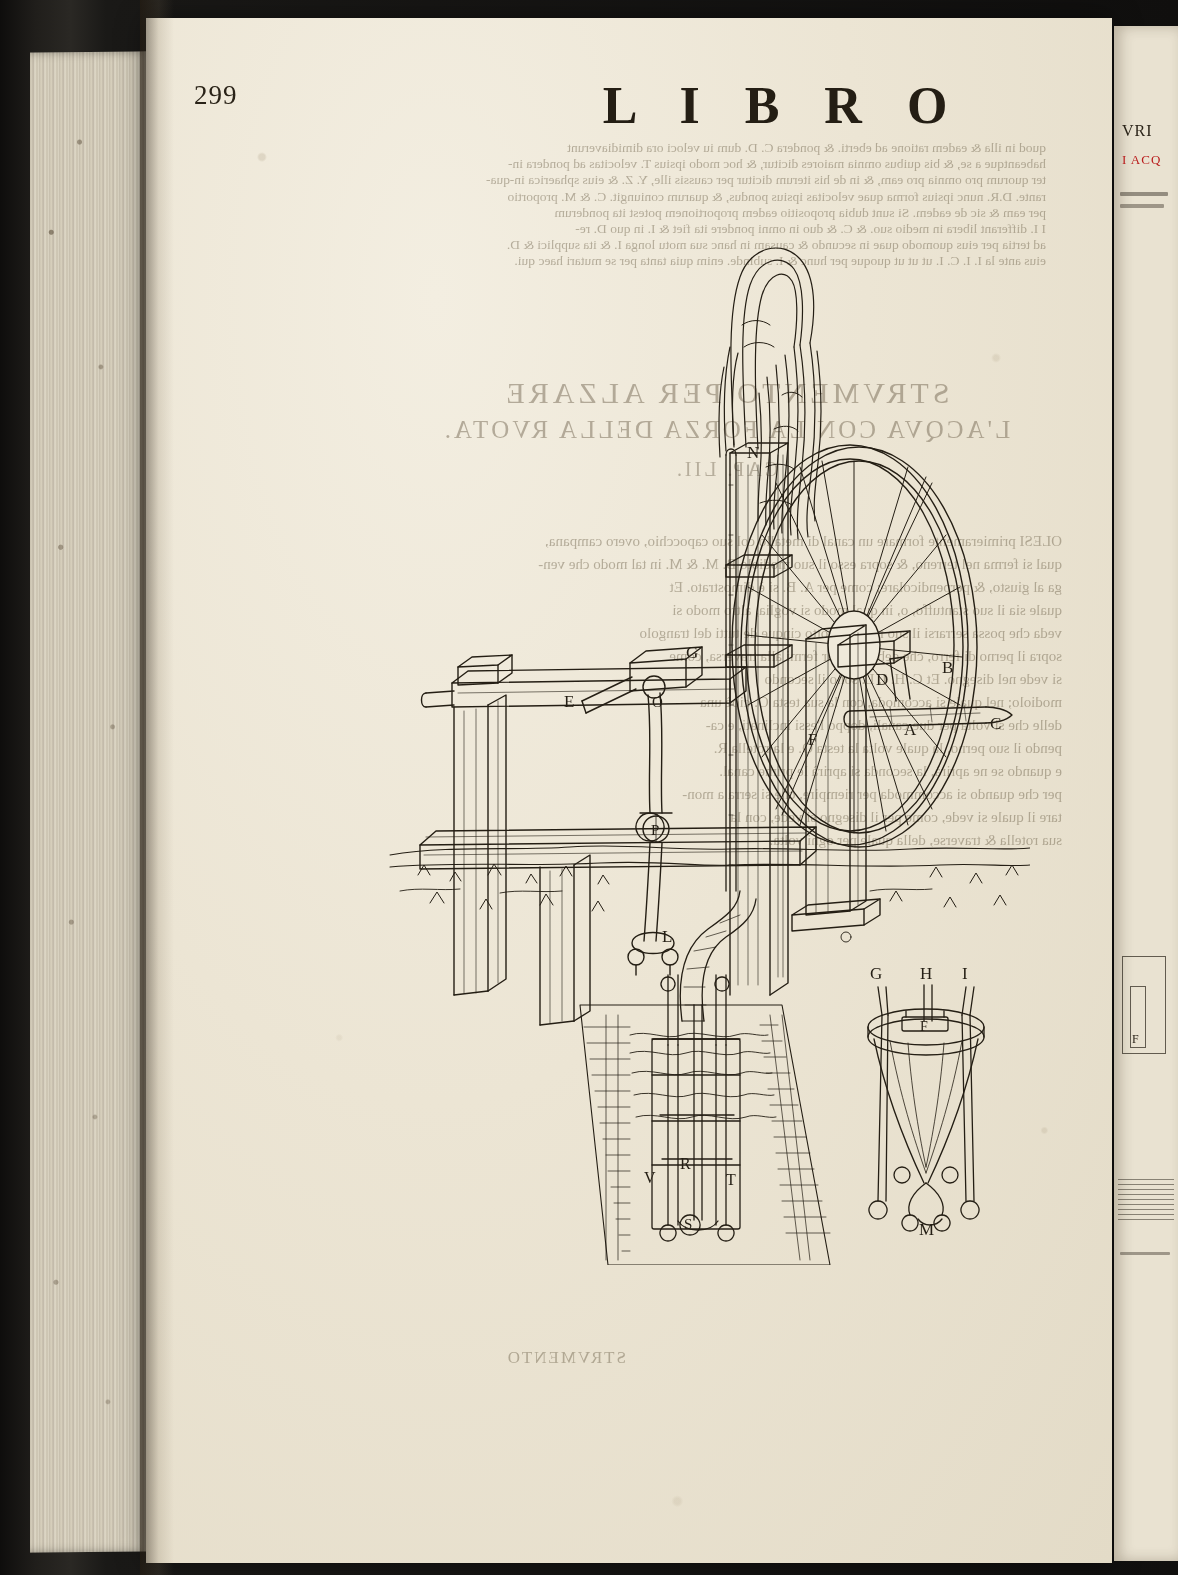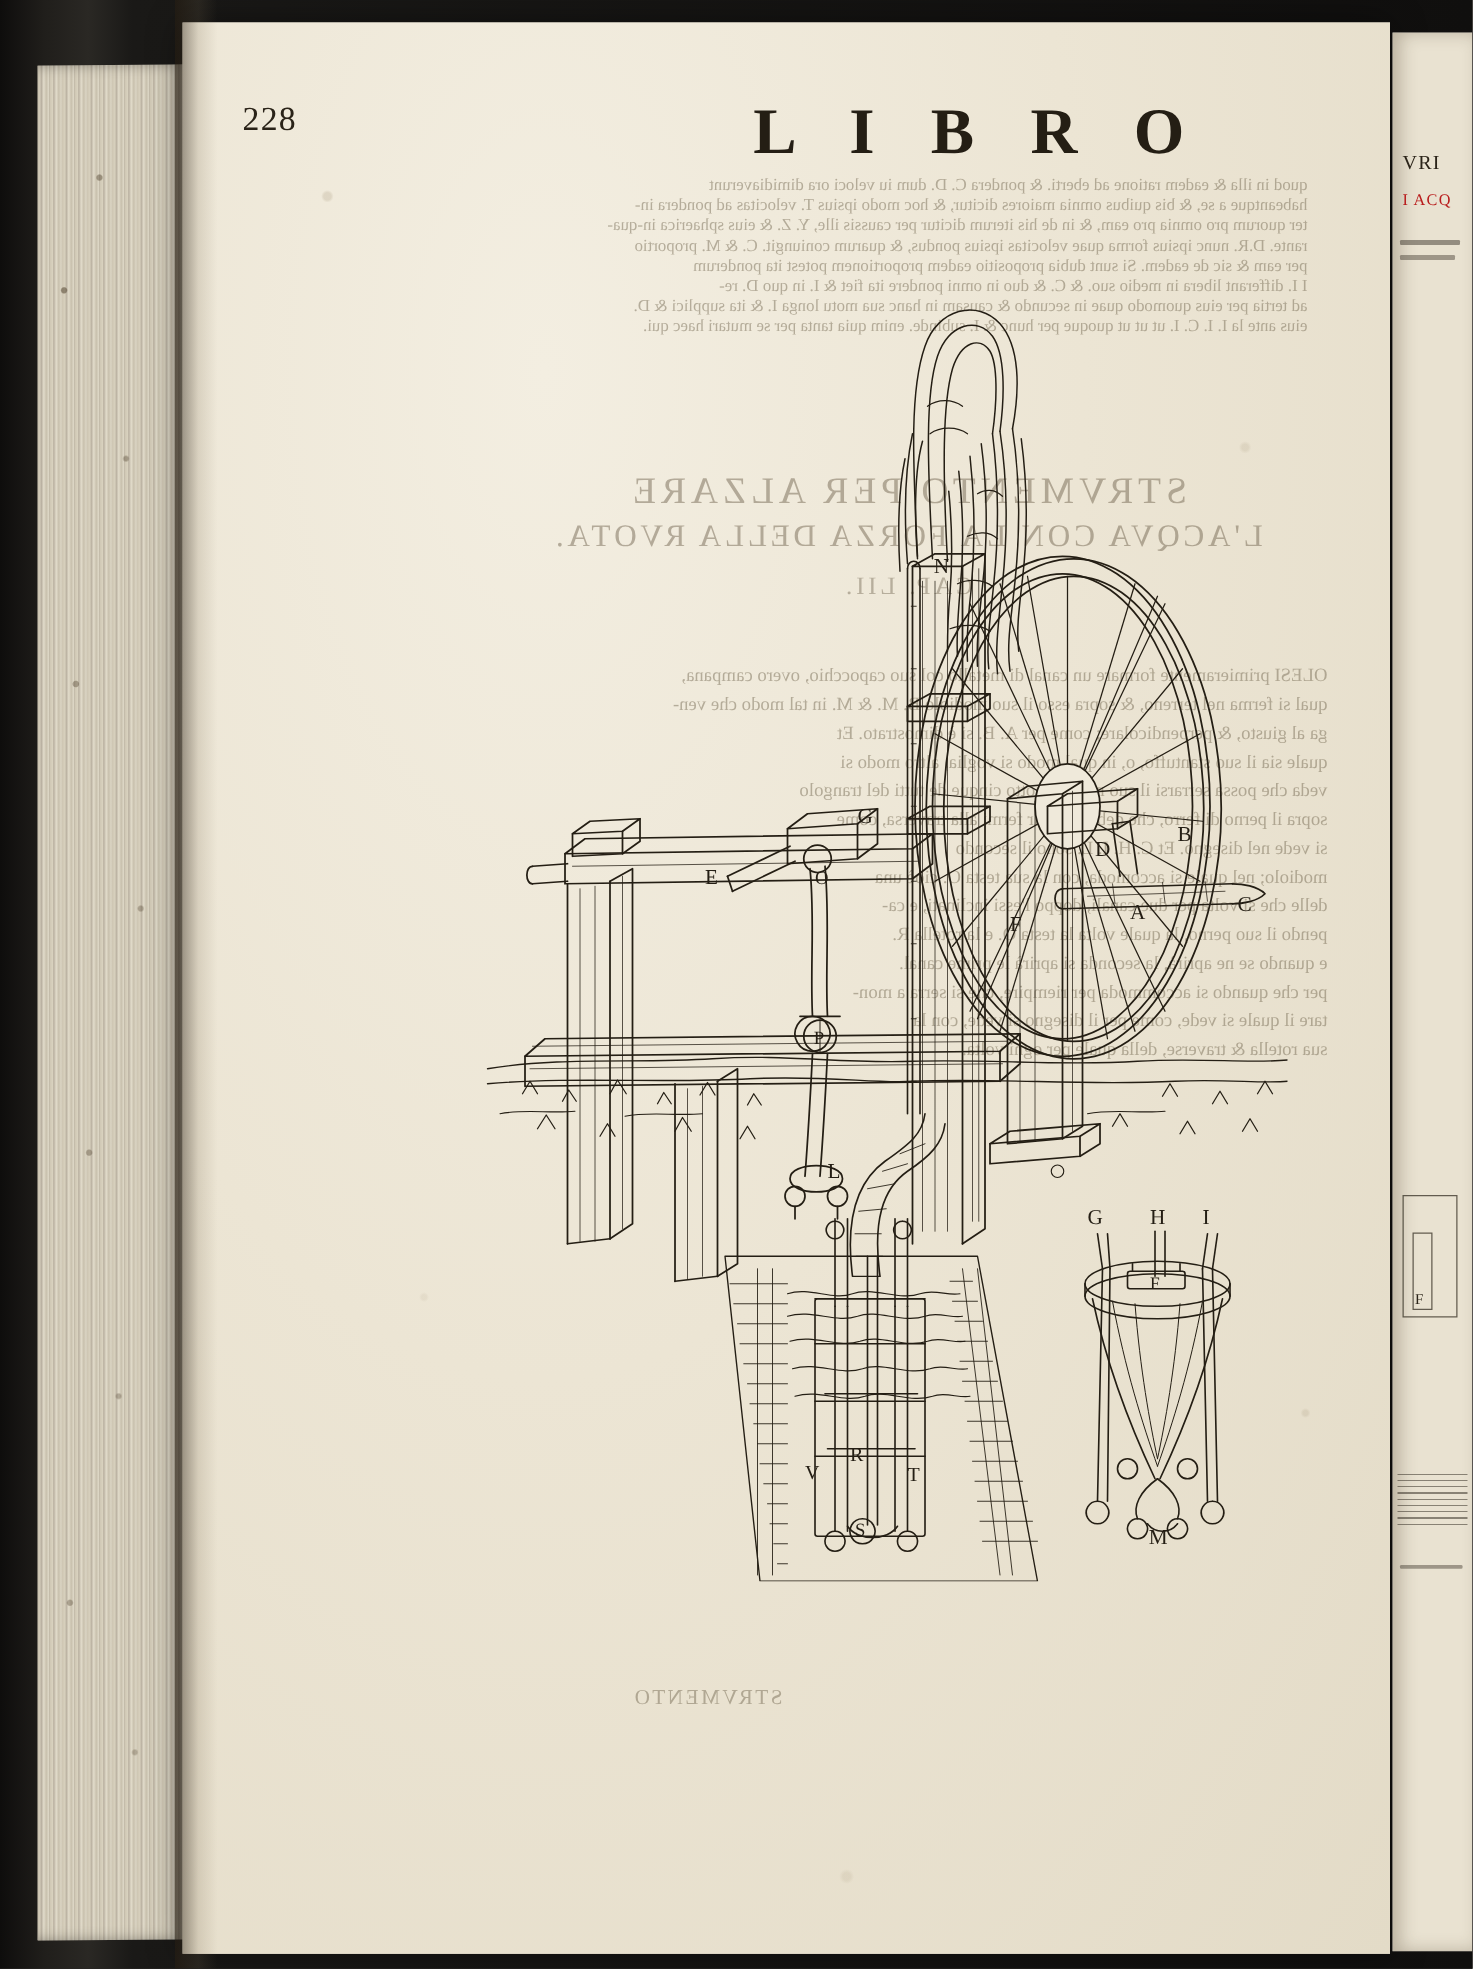--- a/index.html
+++ b/index.html
@@ -305,21 +305,21 @@
       <div>e quando se ne aprirà, la seconda si aprirà le prime canal.</div>
       <div>per che quando si accommoda per riempire, che si serra a mon-</div>
       <div>tare il quale si vede, come per il disegno si vede, con la</div>
       <div>sua rotella &amp; traverse, della quale per ogni volta.</div>
     </div>
 
     <div class="st-catch">STRVMENTO</div>
     <div class="st-stamp"></div>
   </div>
 
-  <div class="folio">228</div>
+  <div class="folio">299</div>
 
   <div class="figure">
     <svg width="700" height="1050" viewBox="0 0 700 1050" xmlns="http://www.w3.org/2000/svg">
       <g stroke="#241e14" fill="none" stroke-width="1.4" stroke-linecap="round" stroke-linejoin="round">
 
         <g stroke-width="1.2">
           <path d="M404 230 C400 150 398 96 410 62 C420 32 452 24 470 44 C486 62 486 96 480 128"></path>
           <path d="M416 232 C412 156 410 100 420 70 C429 44 452 38 464 54 C474 68 474 100 470 130"></path>
           <path d="M428 234 C424 160 424 108 432 80 C439 58 454 54 462 66 C468 76 468 104 464 132"></path>
           <path d="M480 128 C486 168 486 212 482 250 C479 280 475 300 478 322"></path>

